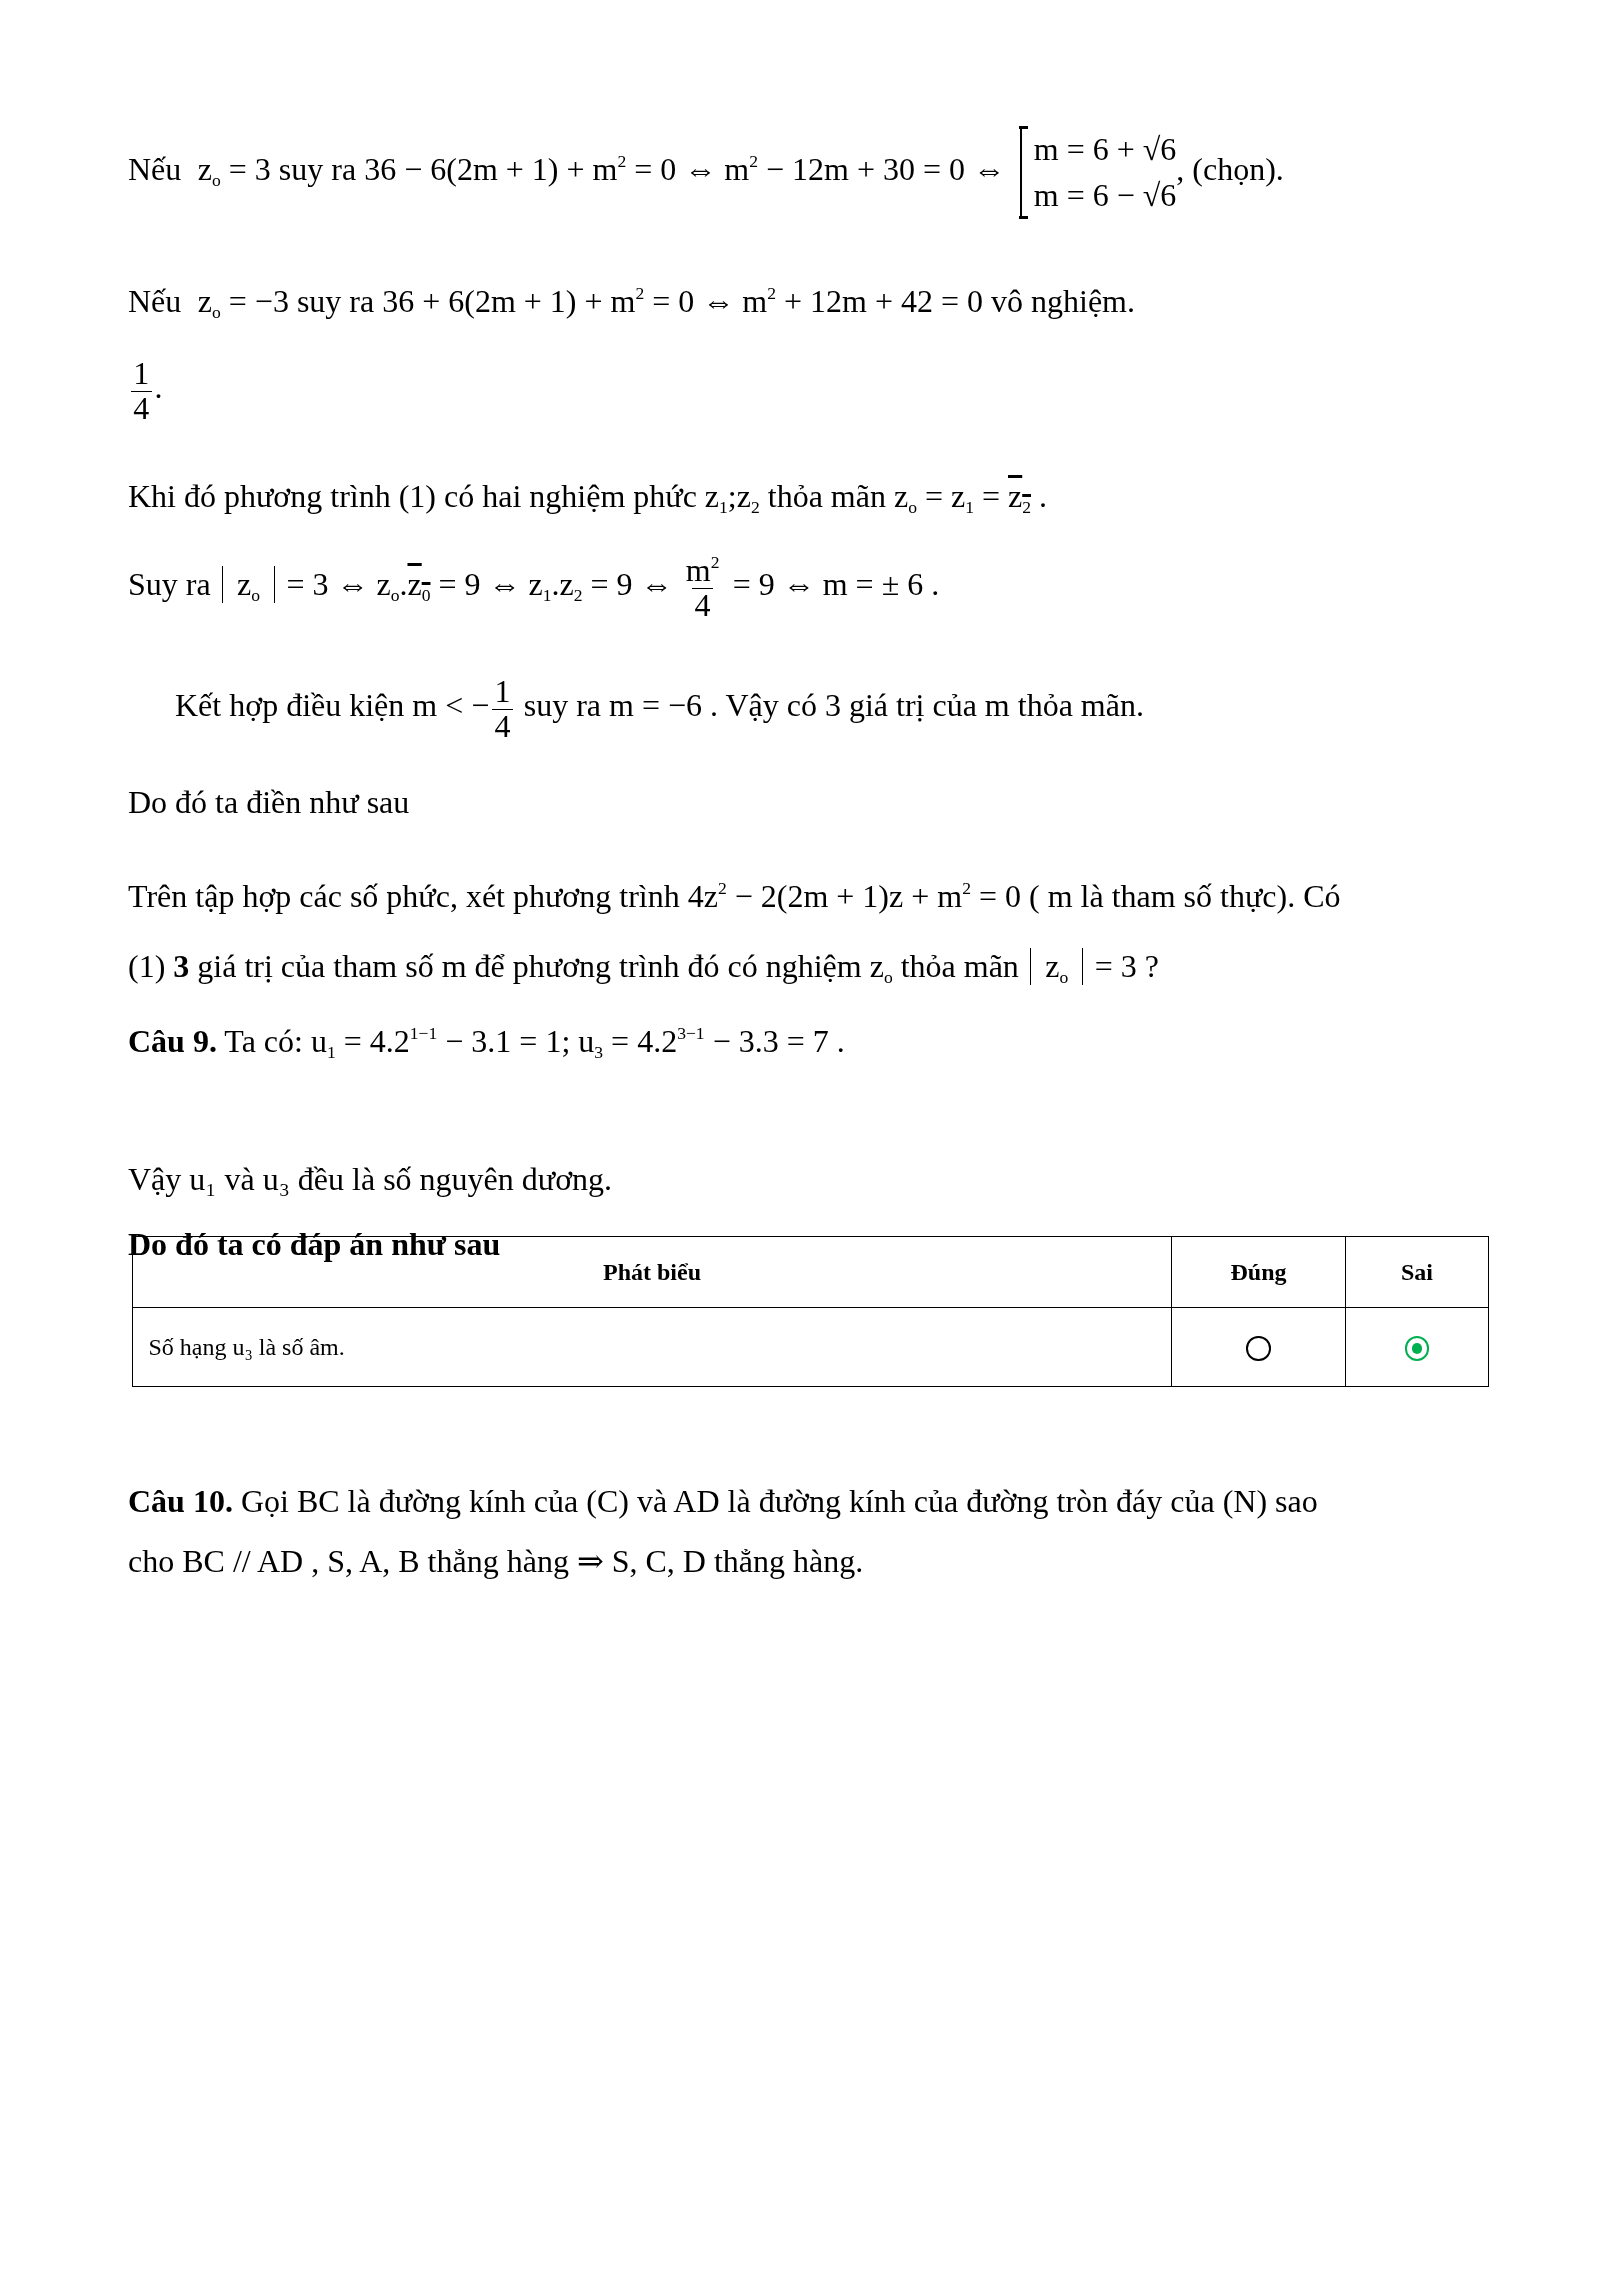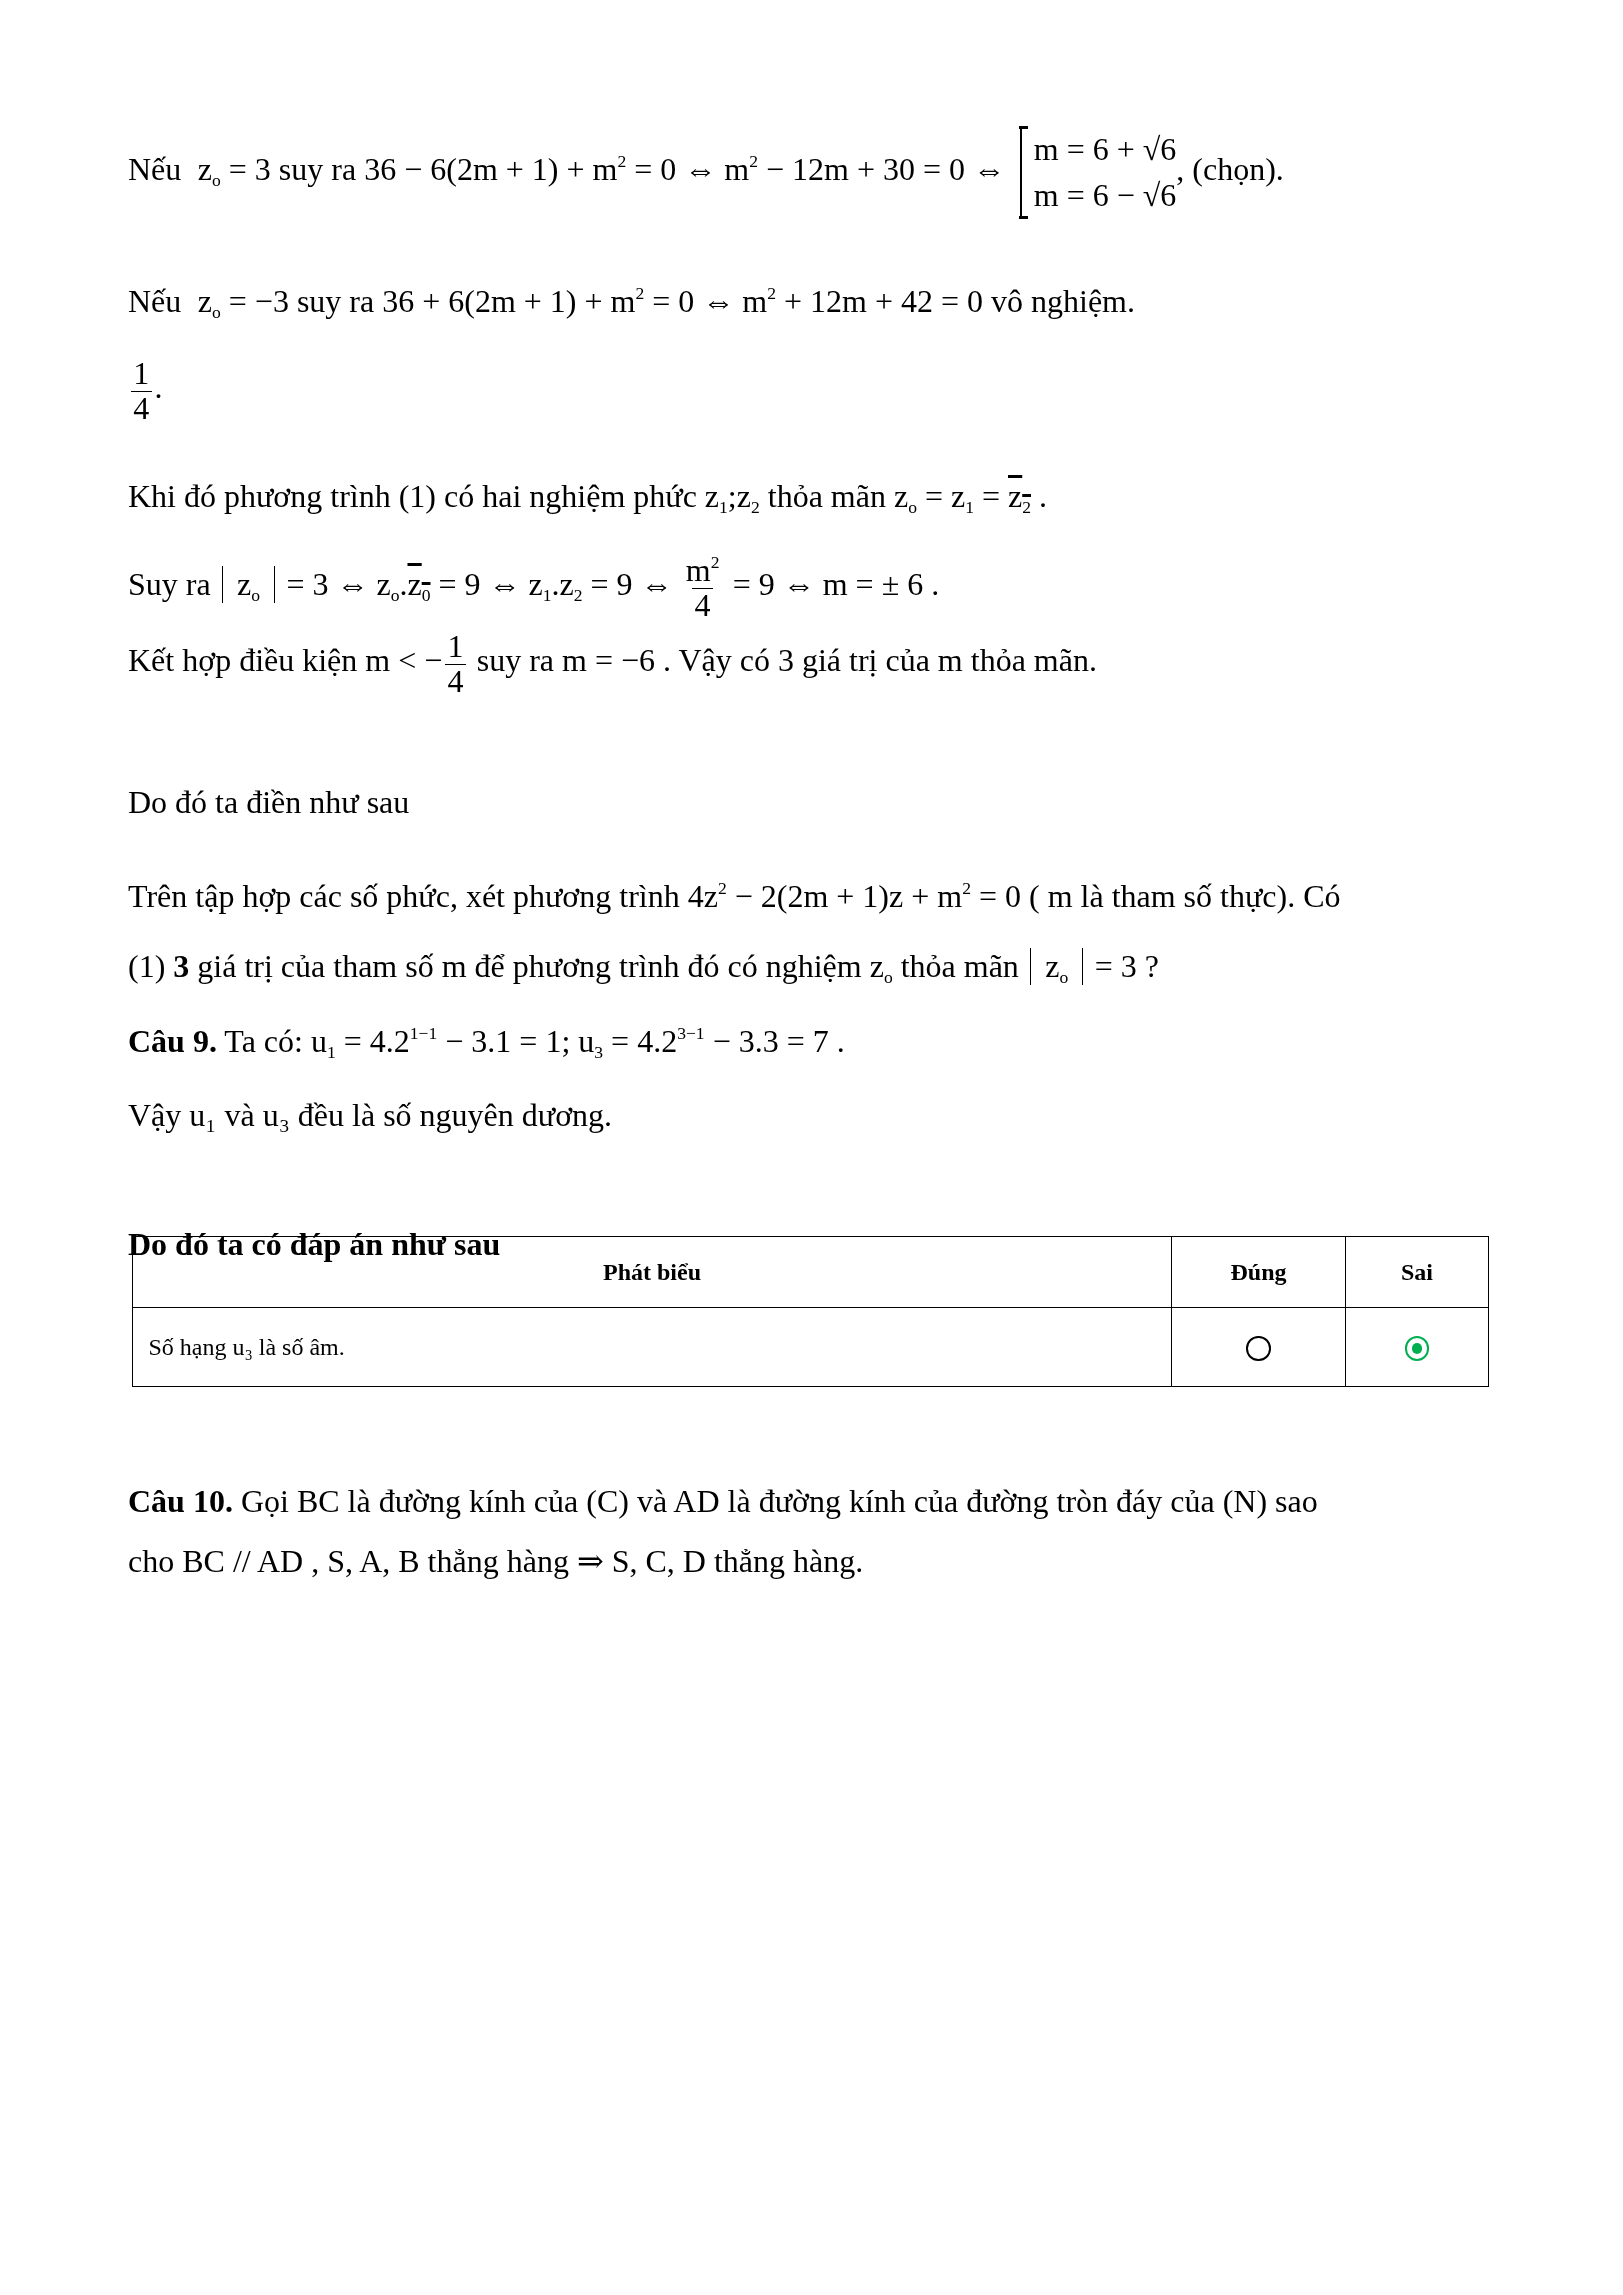--- a/index.html
+++ b/index.html
@@ -84,21 +84,21 @@
   </span>
 </div>
 
 <div class="line" style="top:554px;">
   <span>Suy ra </span><span class="abs m"><span>z</span><sub>o</sub></span><span class="m"><span> = 3 ⇔ z</span><sub>o</sub><span>.</span><span class="ov"><span>z</span><sub>0</sub></span><span> = 9 ⇔ z</span><sub>1</sub><span>.z</span><sub>2</sub><span> = 9 ⇔ </span></span><span class="frac">
       <span class="num"><span>m</span><sup>2</sup></span>
       <span class="den">4</span>
     </span><span> = 9 ⇔ m = ± 6 .</span>
 </div>
 
-<div class="line" style="top:630px;">
+<div class="line" style="top:675px;margin-left:47px;">
   <span>Kết hợp điều kiện m &lt; −</span><span class="frac">
       <span class="num">1</span>
       <span class="den">4</span>
     </span><span> suy ra m = −6 . Vậy có 3 giá trị của m thỏa mãn.</span>
 </div>
 
 <div class="line" style="top:786px;">
   <span>Do đó ta điền như sau</span>
 </div>
 
@@ -107,21 +107,21 @@
 </div>
 
 <div class="line" style="top:948px;">
   <span>(1) </span><span class="bold">3</span><span> giá trị của tham số m để phương trình đó có nghiệm z</span><sub>o</sub><span> thỏa mãn </span><span class="abs"><span>z</span><sub>o</sub></span><span> = 3 ?</span>
 </div>
 
 <div class="line" style="top:1025px;">
   <span class="bold">Câu 9.</span><span> Ta có: u</span><sub>1</sub><span> = 4.2</span><sup>1−1</sup><span> − 3.1 = 1; u</span><sub>3</sub><span> = 4.2</span><sup>3−1</sup><span> − 3.3 = 7 .</span>
 </div>
 
-<div class="line" style="top:1099px;">
+<div class="line" style="top:1163px;">
   <span>Vậy u₁ và u₃ đều là số nguyên dương.</span>
 </div>
 
 <div class="line" style="top:1228px;font-weight:bold;">
   <span>Do đó ta có đáp án như sau</span>
 </div>
 
 <table class="ans">
   <tbody>
       <tr>

